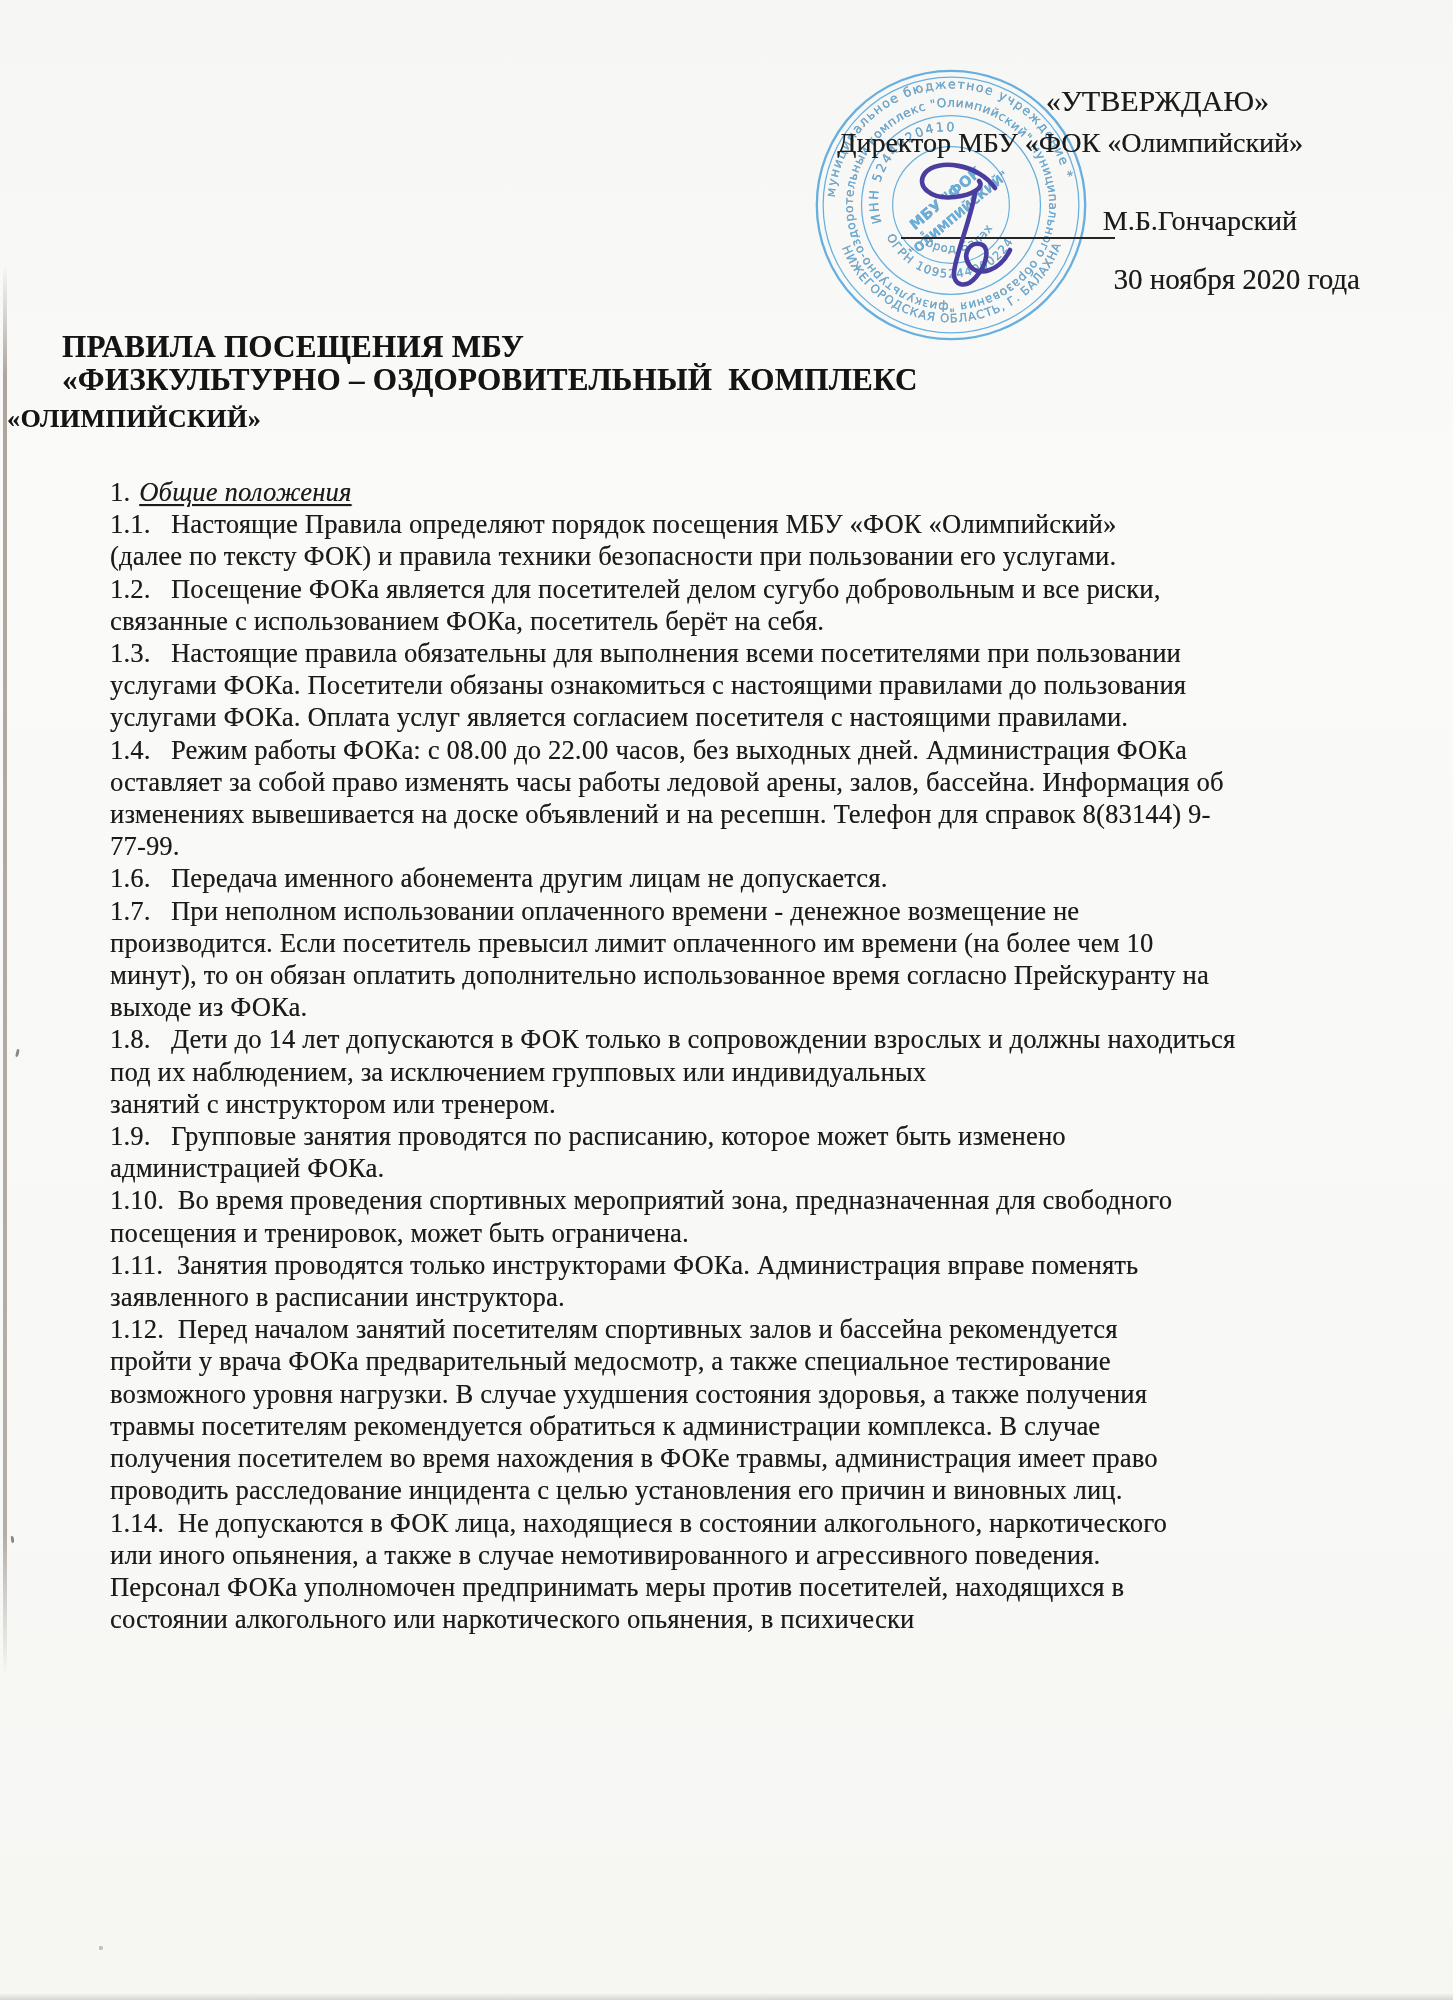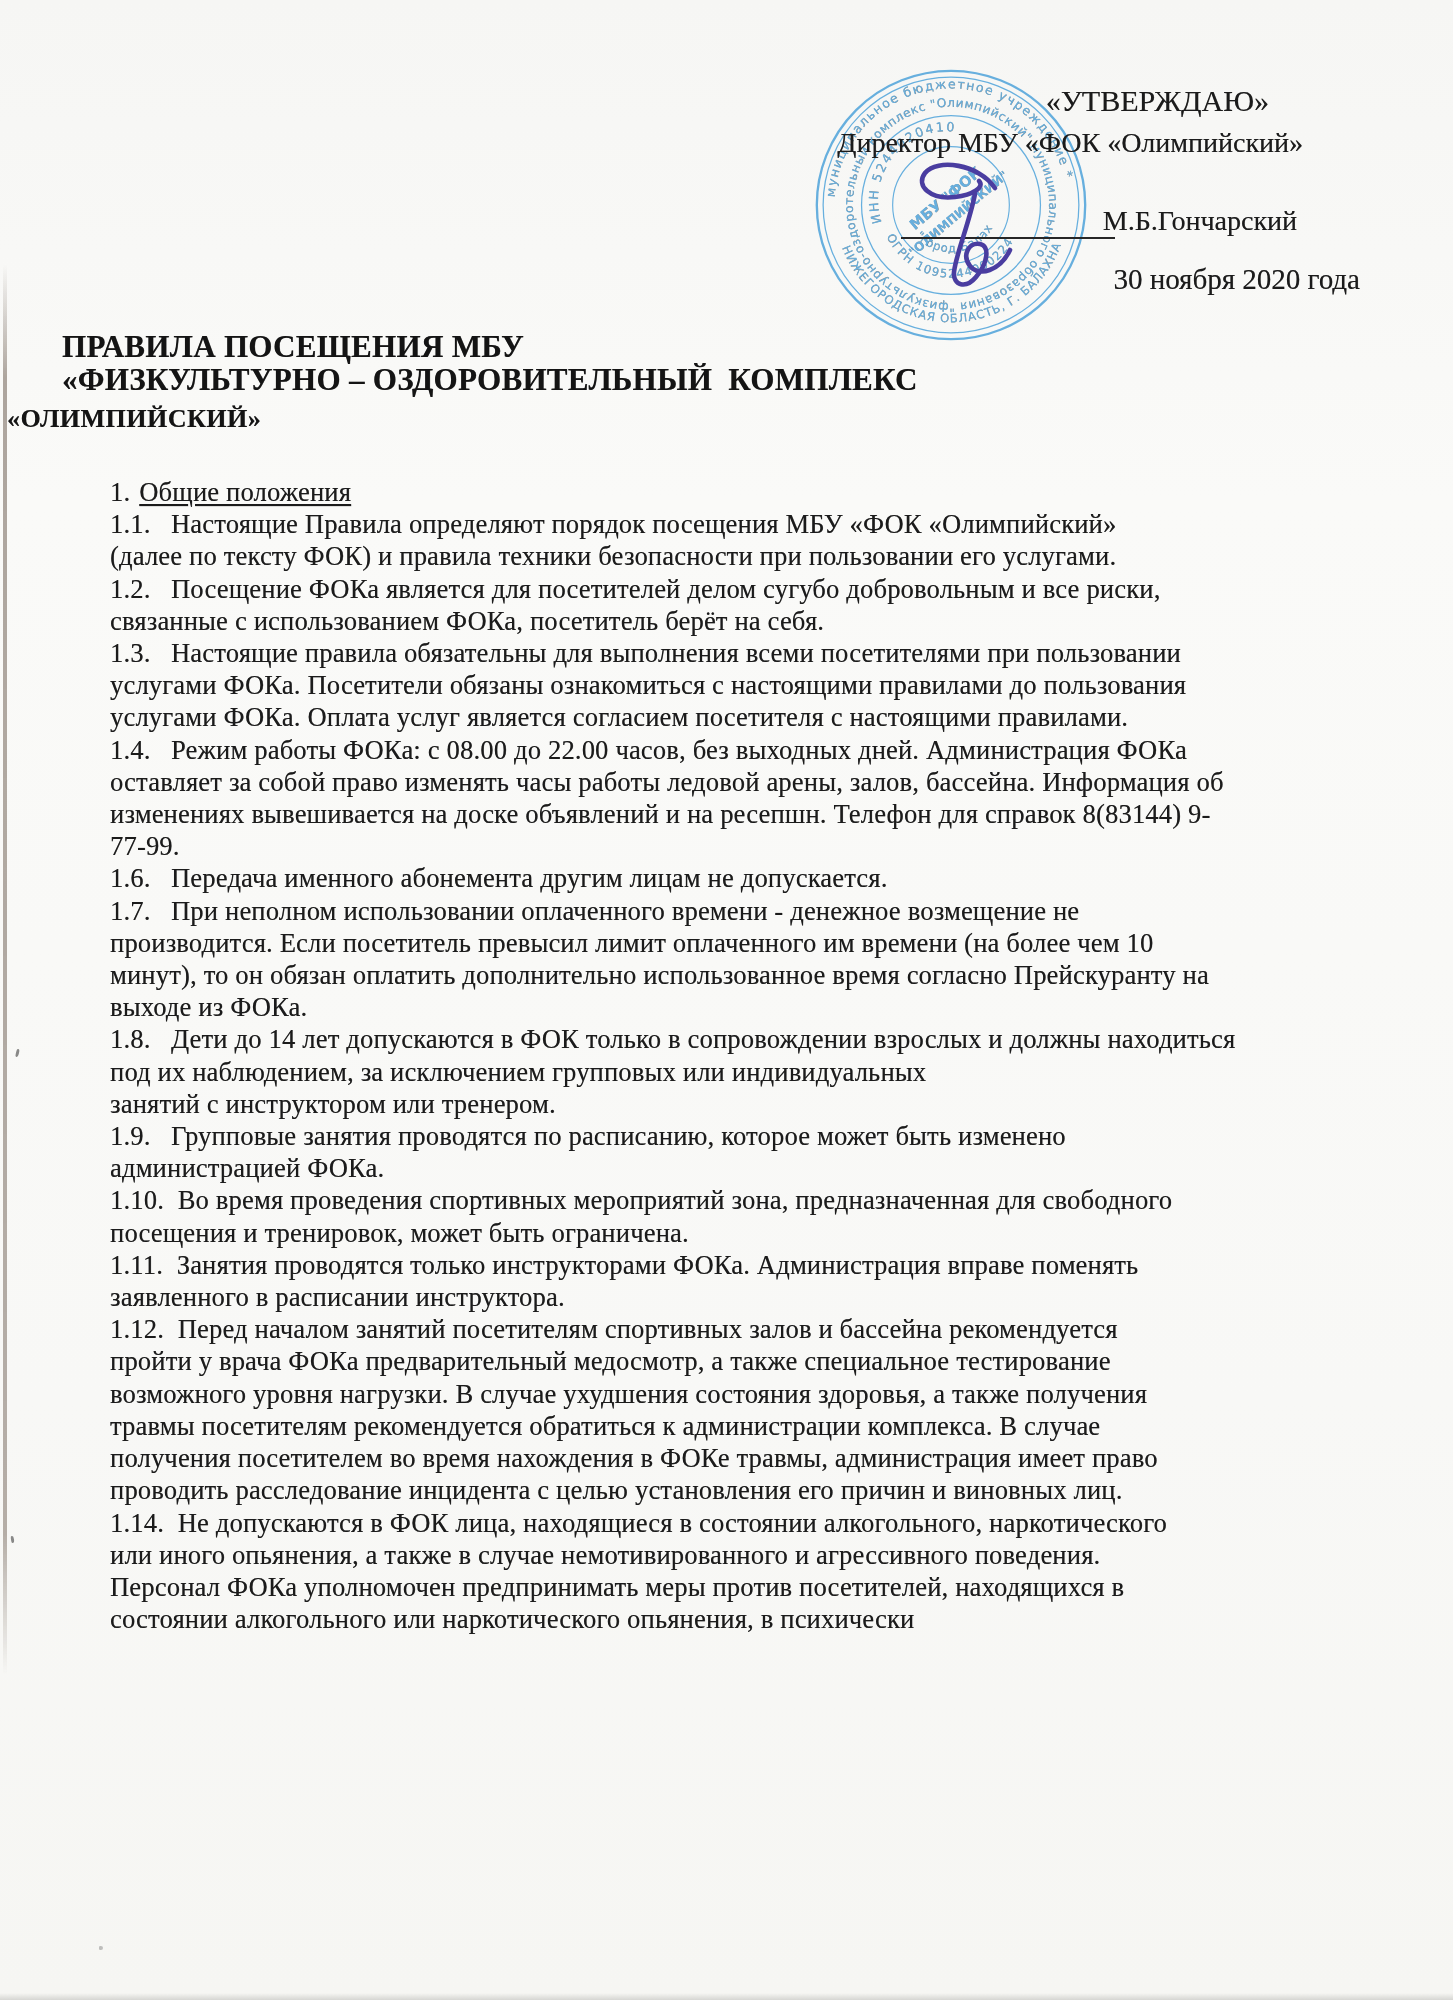--- a/index.html
+++ b/index.html
@@ -33,21 +33,21 @@
   
   .title-block{position:absolute;top:331px;left:62px;width:1306px;
     font-weight:bold;color:#141414;z-index:2;}
   .t1{font-size:31px;line-height:31px;letter-spacing:.3px;}
   .t2{font-size:31px;line-height:31px;letter-spacing:.3px;white-space:pre;margin-top:2px;}
   .t3{font-size:26px;line-height:40px;letter-spacing:.5px;margin-top:4px;transform:translateX(-55px);}
   
   .body-text{position:absolute;top:476px;left:110px;width:1302px;z-index:2;
     font-size:26.5px;line-height:32.2px;letter-spacing:.2px;}
   .para{white-space:pre-wrap;margin:0;}
-  .heading .u{text-decoration:underline;text-underline-offset:3px;margin-left:9px;}
+  .heading .u{text-decoration:underline;text-underline-offset:3px;margin-left:9px;font-style:italic;}
 </style>
 </head>
 <body>
 
 <div class="page ink">
 
   <div class="edge-left"></div>
   <div class="edge-bottom"></div>
   <div class="speck sp1"></div>
   <div class="speck sp2"></div>

